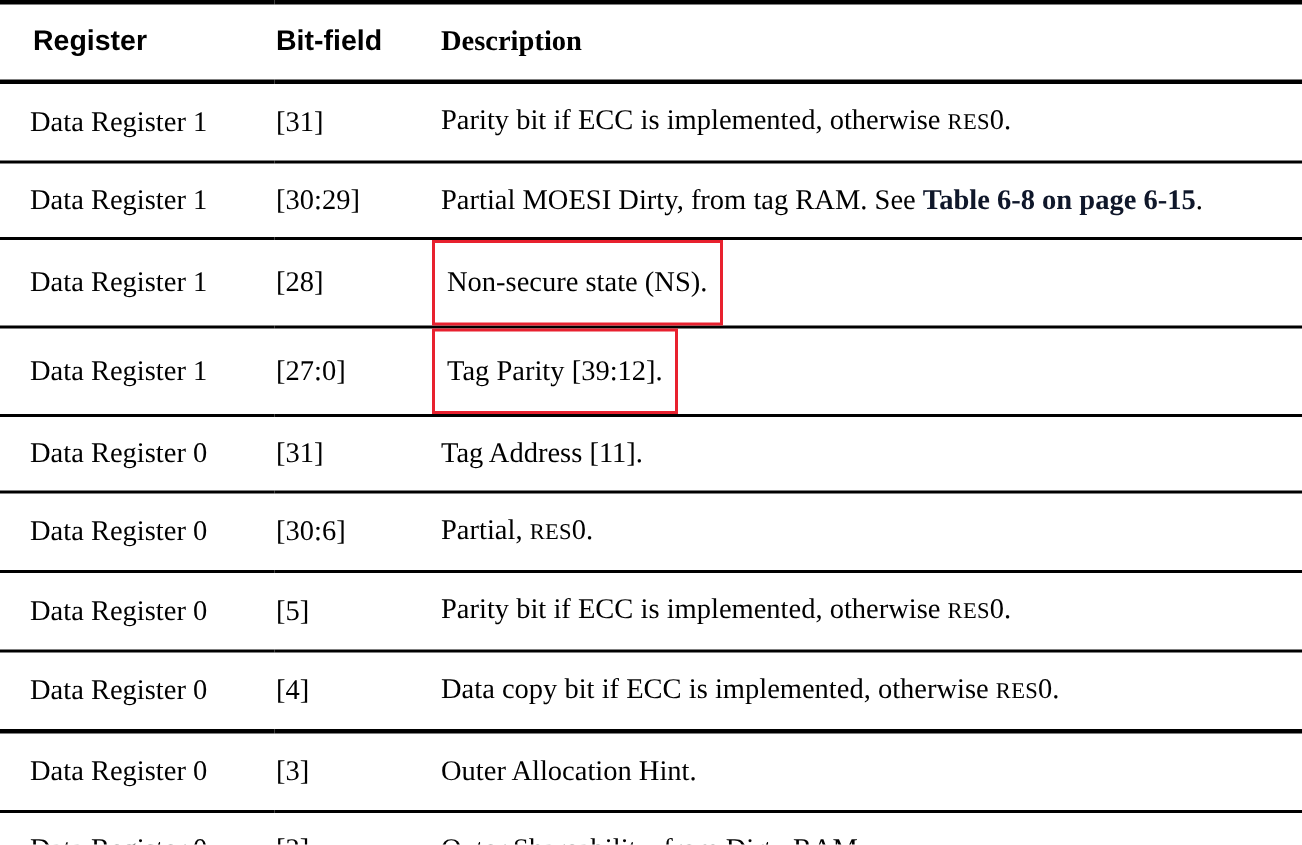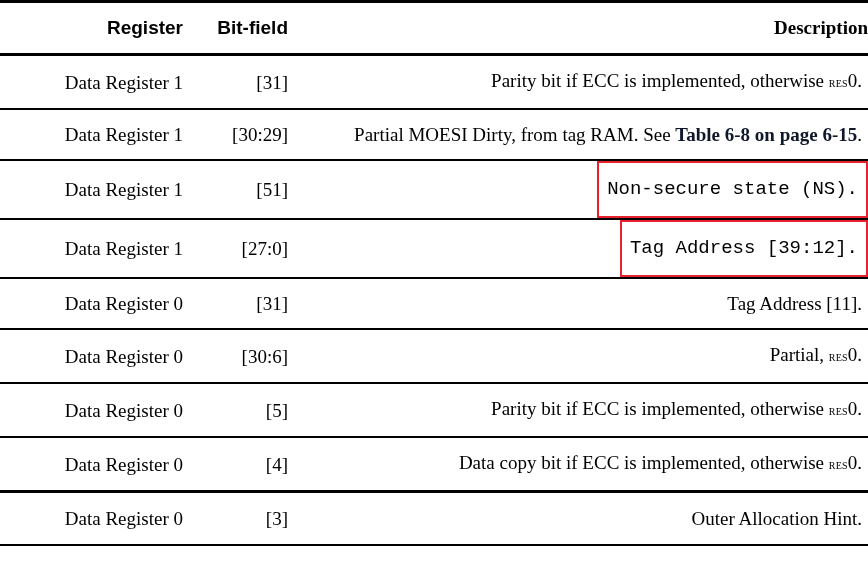--- a/index.html
+++ b/index.html
@@ -16,21 +16,21 @@
   }
   .doc-table {
     width: 868px;
     border-collapse: collapse;
     table-layout: fixed;
   }
   .doc-table td, .doc-table th {
     padding: 0;
     margin: 16px;
     vertical-align: middle;
-    text-align: right;
+    text-align: left;
   }
   
   col.c-register   { width: 183px; }
   col.c-bitfield   { width: 105px; }
   col.c-desc       { width: 580px; }
 
   .rule-top {
     border-top: 3px solid #000000;
   }
   .rule-thin {
@@ -67,28 +67,27 @@
 
   .desc-inner {
     display: inline-block;
     position: relative;
     padding: 2px 6px 2px 6px;
     margin-left: -6px;
   }
   .desc-inner.boxed {
     border: 2px solid #e8212f;
     padding: 4px 8px 4px 8px;
-    font-family: Liberation Mono, monospace;
   }
   .link {
     color: #0f172a;
     font-weight: bold;
   }
   .res-abbr {
-    font-size: 10px;
+    font-size: 15px;
     letter-spacing: 0.2px;
   }
   .tail {
     color: #000000;
   }
   .row-tall td { height: 47px; line-height: 47px; }
 </style>
 </head>
 <body>
 
@@ -120,31 +119,31 @@
     <tr>
       <td class="cell-register rule-thin">Data Register 1</td>
       <td class="cell-bitfield rule-thin">[30:29]</td>
       <td class="cell-desc rule-thin">
         <span class="desc-inner"><span>Partial MOESI Dirty, from tag RAM. See </span><span class="link">Table 6-8 on page 6-15</span><span class="tail">.</span></span>
       </td>
     </tr>
 
     <tr>
       <td class="cell-register rule-thin">Data Register 1</td>
-      <td class="cell-bitfield rule-thin">[51]</td>
+      <td class="cell-bitfield rule-thin">[28]</td>
       <td class="cell-desc rule-thin">
         <span class="desc-inner boxed"><span>Non-secure state (NS).</span></span>
       </td>
     </tr>
 
     <tr>
       <td class="cell-register rule-thin">Data Register 1</td>
       <td class="cell-bitfield rule-thin">[27:0]</td>
       <td class="cell-desc rule-thin">
-        <span class="desc-inner boxed"><span>Tag Address [39:12].</span></span>
+        <span class="desc-inner boxed"><span>Tag Parity [39:12].</span></span>
       </td>
     </tr>
 
     <tr>
       <td class="cell-register rule-thin">Data Register 0</td>
       <td class="cell-bitfield rule-thin">[31]</td>
       <td class="cell-desc rule-thin">
         <span class="desc-inner">Tag Address [11].</span>
       </td>
     </tr>

